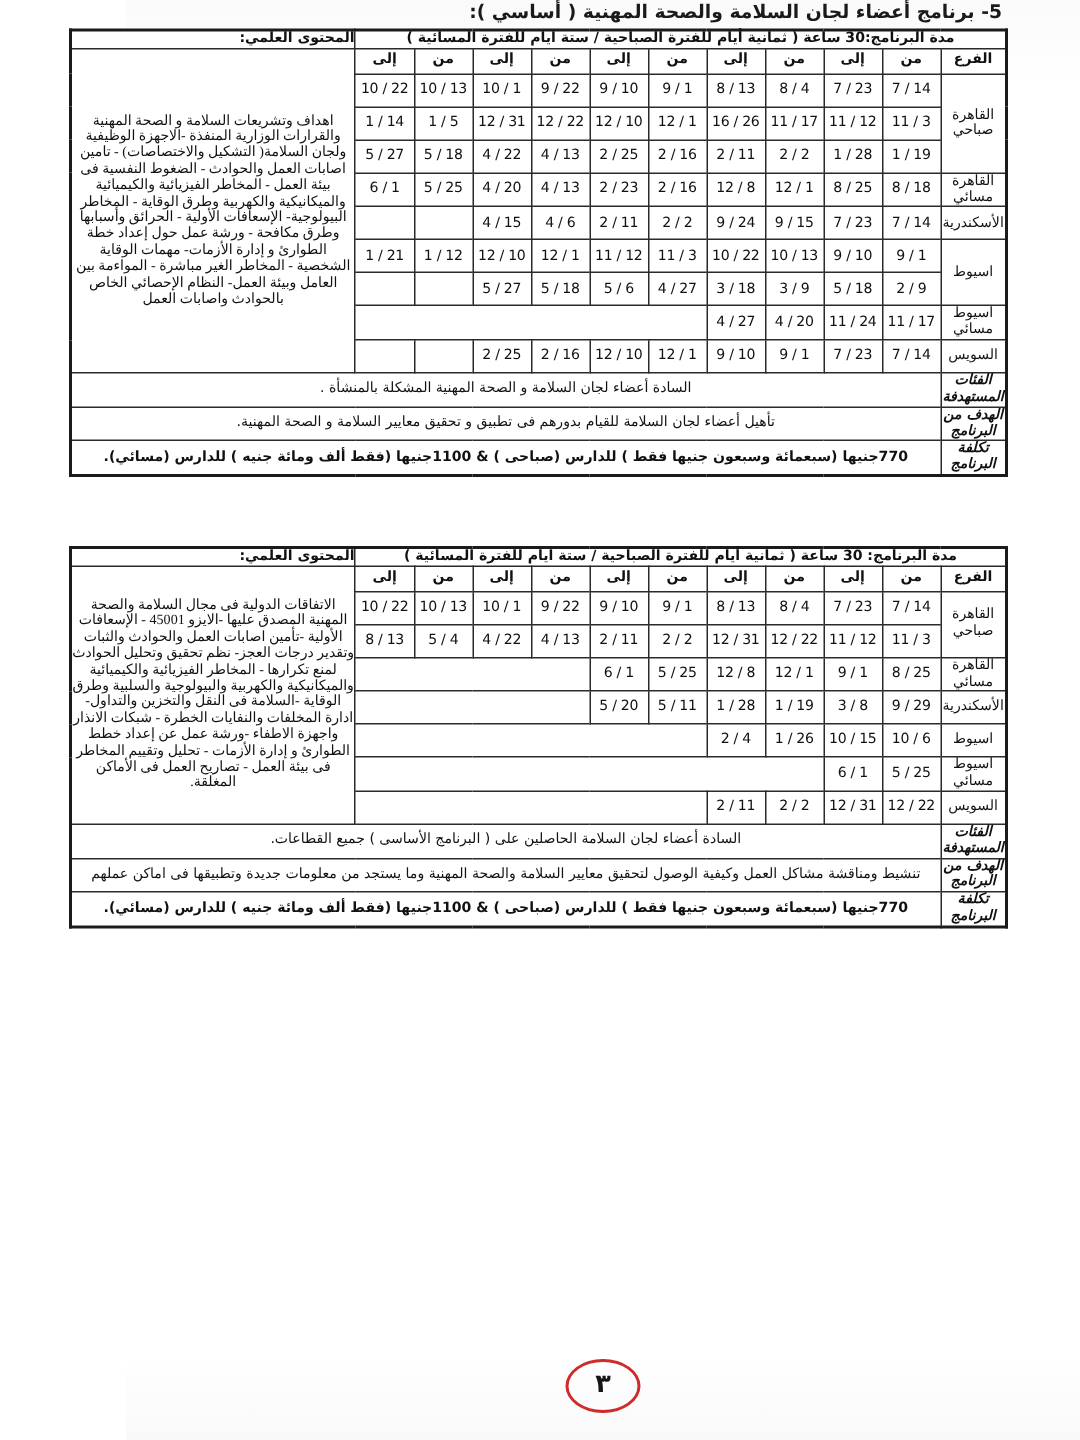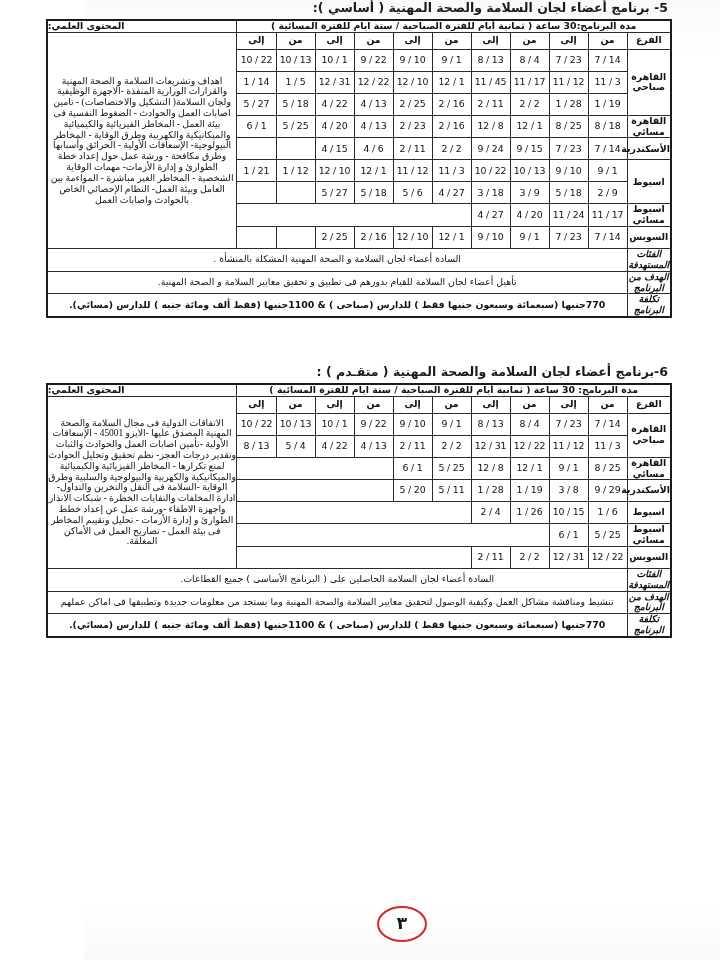--- a/index.html
+++ b/index.html
@@ -47,31 +47,31 @@
     color:#111;
     background:#fff;
   }
   td.hdr-band{
     background:#e9e9e9;
     font-weight:bold;
     font-size:10.5px;
     padding:3px 4px;
     border-bottom:2px solid #1b1b1b;
   }
-  td.hdr-band.left{ text-align:left; }
+  td.hdr-band.left{ text-align:right; }
   td.colhead{
     background:#cfcfcf;
     font-weight:bold;
     font-size:10px;
     height:16px;
     border-bottom:1.6px solid #1b1b1b;
   }
   td.branch{
     background:#e3e3e3;
-    font-weight:bold;
+    font-weight:normal;
     font-size:9.4px;
     line-height:1.2;
     padding:1px 1px;
   }
   td.content{
     text-align:justify;
     text-align-last:center;
     font-size:8.4px;
     line-height:1.45;
     padding:3px 5px;
@@ -175,21 +175,21 @@
         <td class="date">9 / 10</td>
         <td class="date">9 / 22</td>
         <td class="date">10 / 1</td>
         <td class="date">10 / 13</td>
         <td class="date">10 / 22</td>
       </tr>
       <tr>
         <td class="date">11 / 3</td>
         <td class="date">11 / 12</td>
         <td class="date">11 / 17</td>
-        <td class="date">11 / 45</td>
+        <td class="date">16 / 26</td>
         <td class="date">12 / 1</td>
         <td class="date">12 / 10</td>
         <td class="date">12 / 22</td>
         <td class="date">12 / 31</td>
         <td class="date">1 / 5</td>
         <td class="date">1 / 14</td>
       </tr>
       <tr>
         <td class="date">1 / 19</td>
         <td class="date">1 / 28</td>
@@ -291,21 +291,20 @@
       <tr>
         <td class="foot-label">تكلفة البرنامج</td>
         <td class="foot-val money" colspan="11">770جنيها (سبعمائة وسبعون جنيها فقط ) للدارس (صباحى )   &amp;   1100جنيها (فقط ألف ومائة جنيه ) للدارس (مسائي).</td>
       </tr>
     </tbody>
   </table>
   </div>
 
   <div class="spacer"></div>
 
-  <div class="sec-title">6-برنامج أعضاء لجان السلامة والصحة المهنية ( متقـدم )  :</div>
 
   <div class="tbl-wrap">
   <table class="grid" style="width:624px;">
     <colgroup>
       <col style="width:44px">
       <col style="width:39px">
           <col style="width:39px">
       <col style="width:39px">
           <col style="width:39px">
       <col style="width:39px">
@@ -379,21 +378,21 @@
         <td class="date">3 / 8</td>
         <td class="date">1 / 19</td>
         <td class="date">1 / 28</td>
         <td class="date">5 / 11</td>
         <td class="date">5 / 20</td>
         <td class="date empty" colspan="4"></td>
       </tr>
 
       <tr>
         <td class="branch">اسيوط</td>
-        <td class="date">1 / 6</td>
+        <td class="date">10 / 6</td>
         <td class="date">10 / 15</td>
         <td class="date">1 / 26</td>
         <td class="date">2 / 4</td>
         <td class="date empty" colspan="6"></td>
       </tr>
 
       <tr>
         <td class="branch">اسيوط مسائي</td>
         <td class="date">5 / 25</td>
         <td class="date">6 / 1</td>

